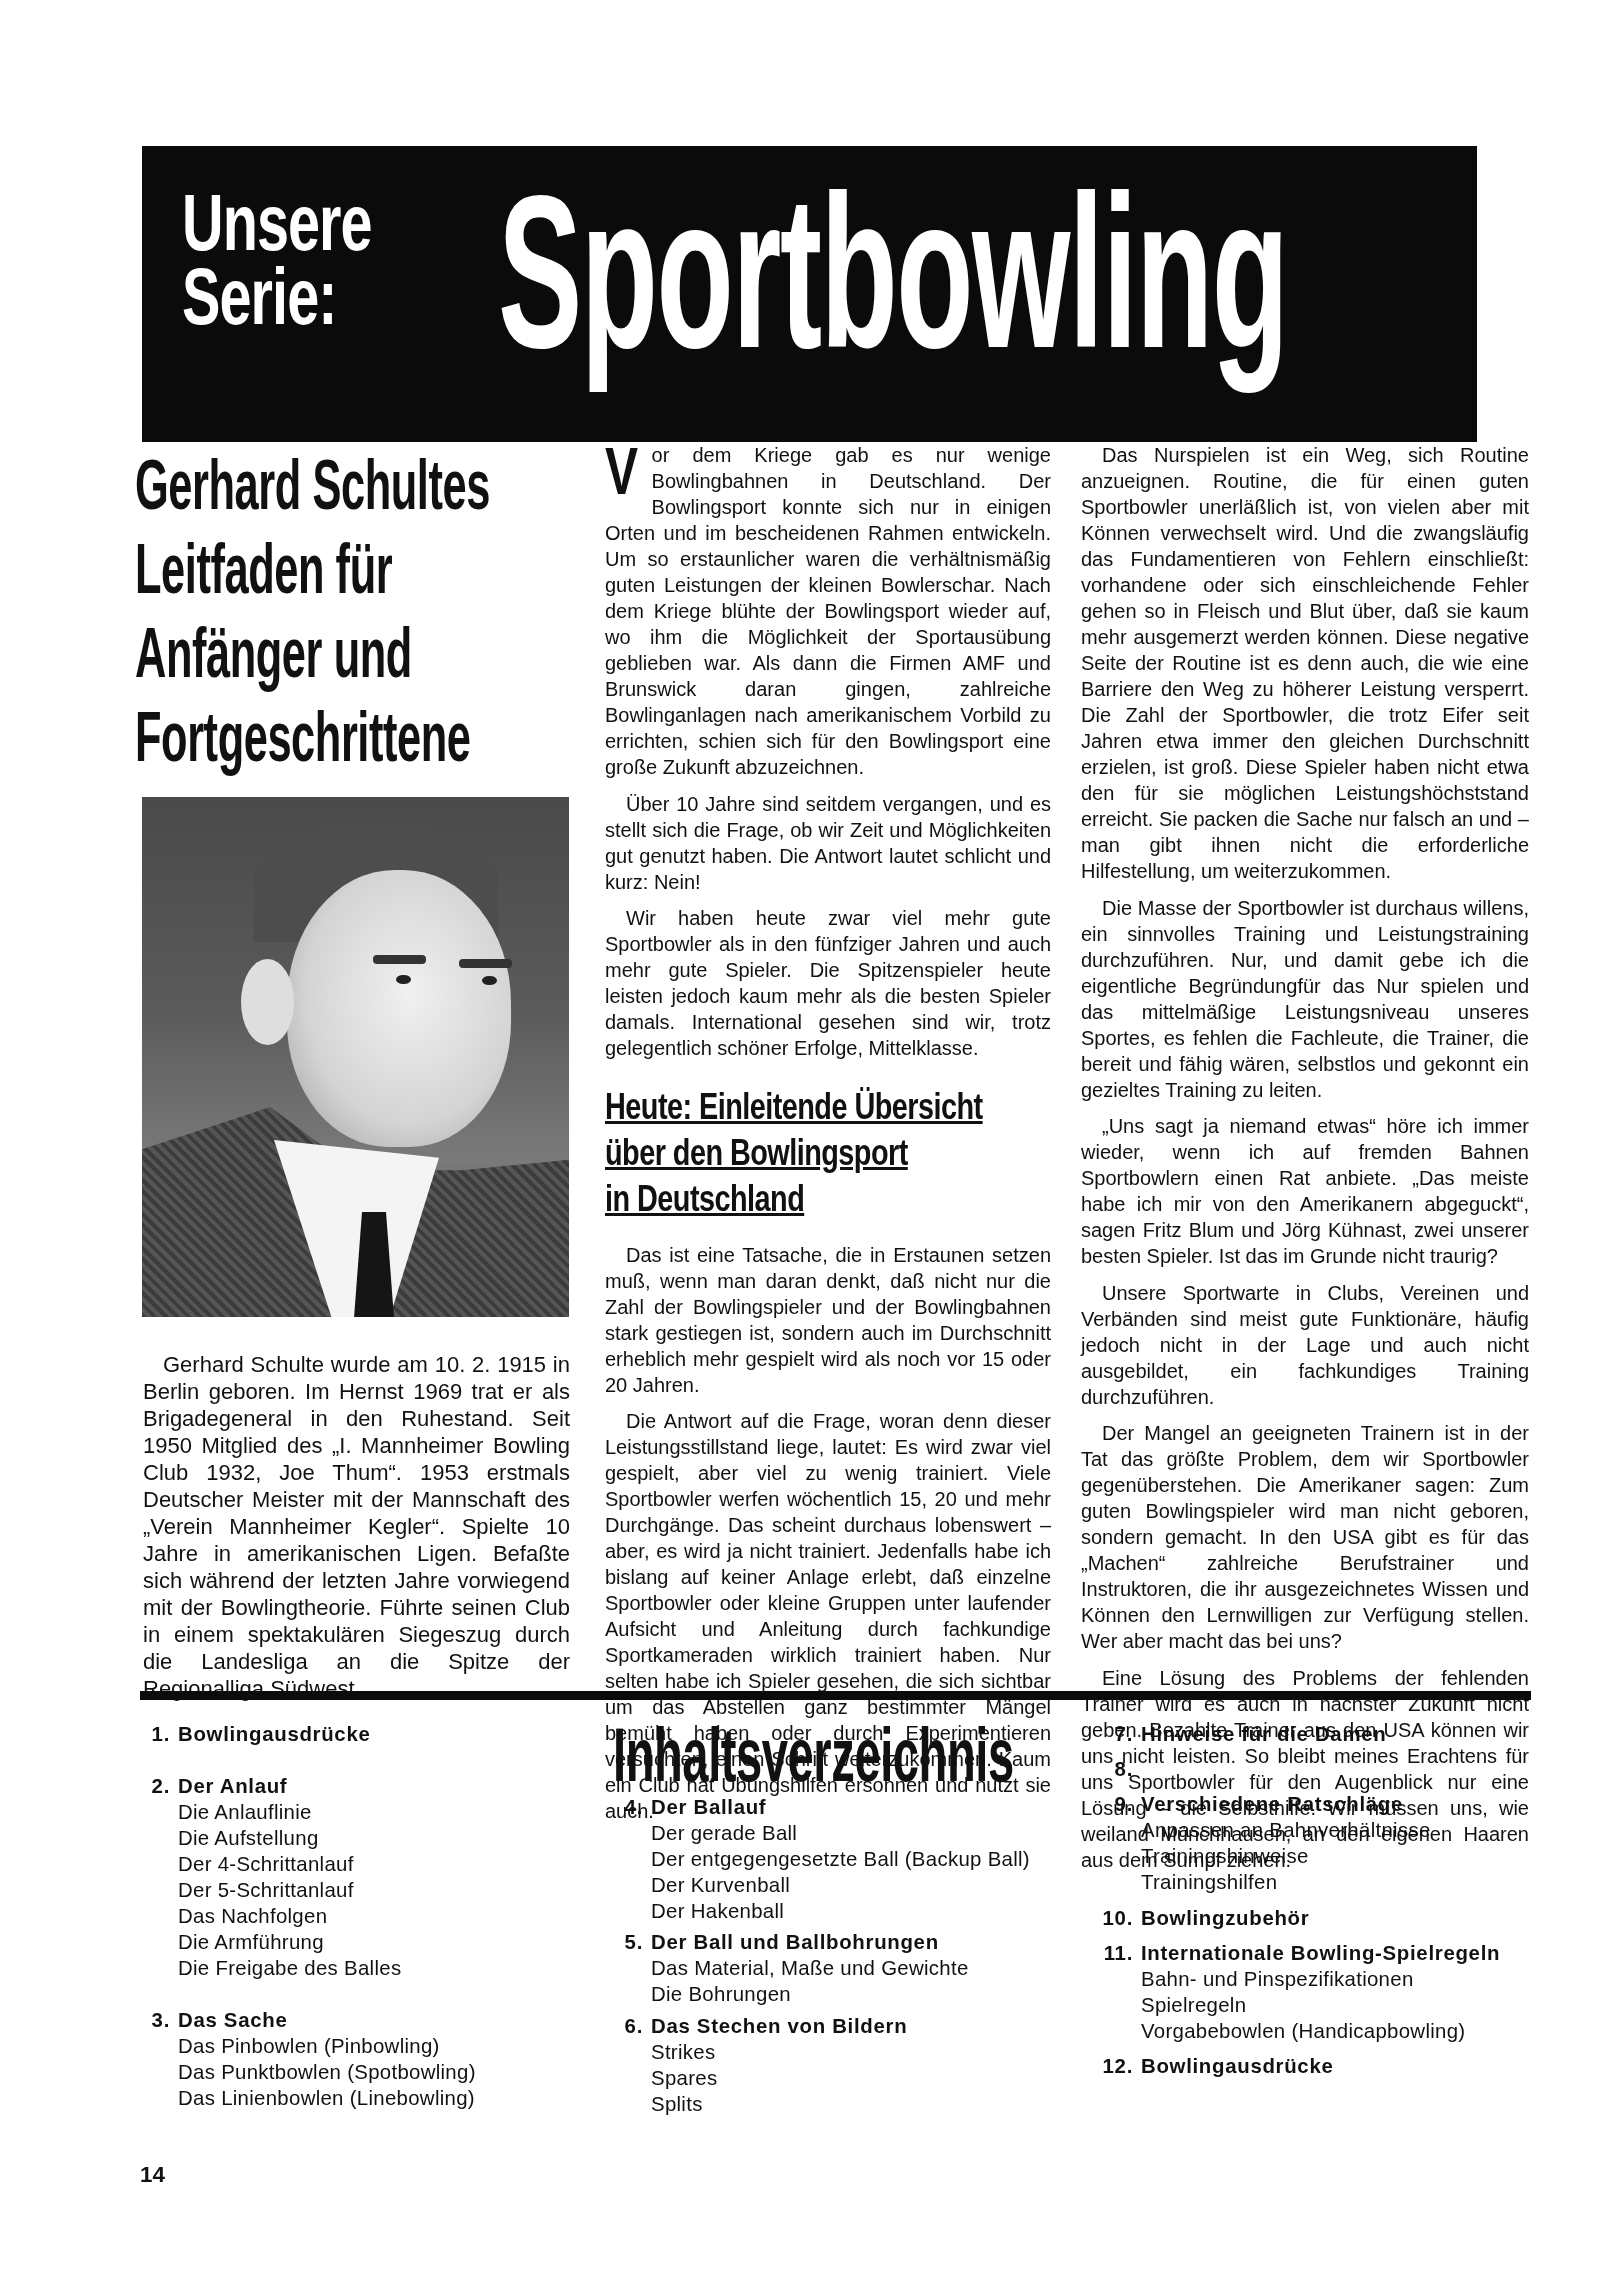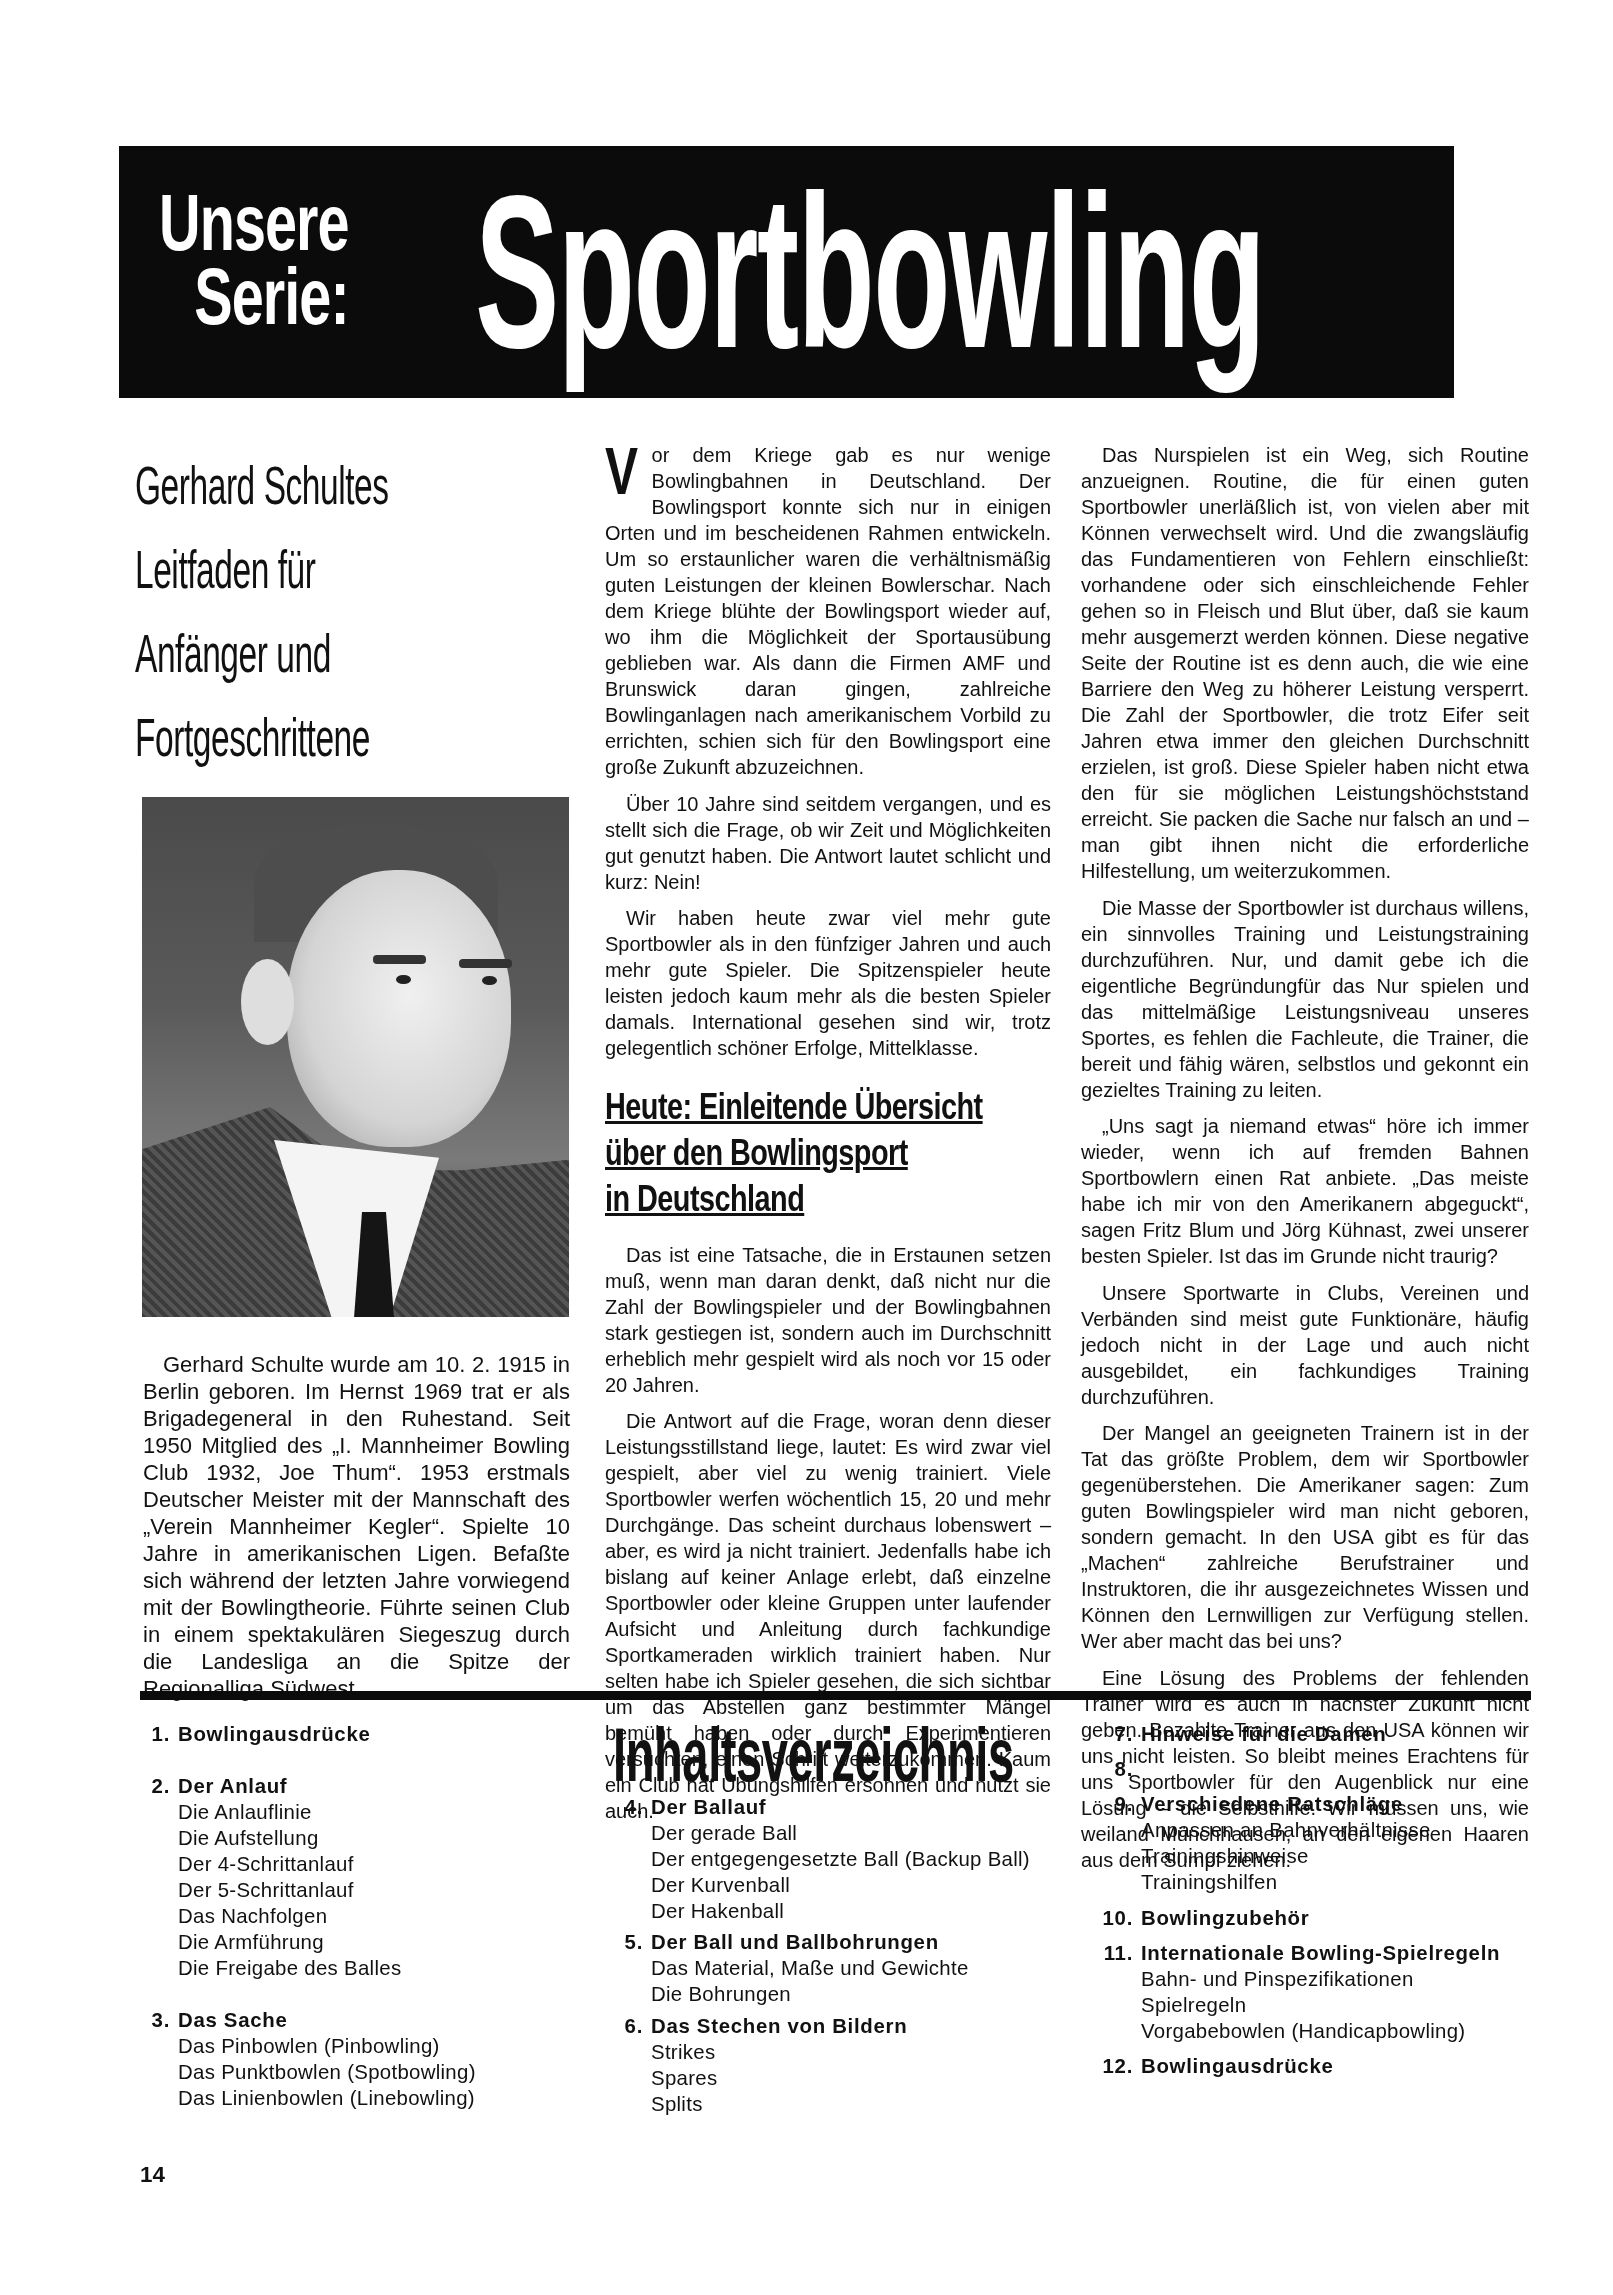--- a/index.html
+++ b/index.html
@@ -1,24 +1,24 @@
 <!DOCTYPE html>
 <html style="font-size:10.6px"><head>
 <meta charset="utf-8">
 <style>
   html, body { margin: 0; padding: 0; background: #ffffff; }
   body { width: 1614px; height: 2295px; position: relative; overflow: hidden; color: #111; font-family: "Liberation Sans", "DejaVu Sans", sans-serif; }
 
   
-  .banner { position: absolute; left: 119px; top: 146px; width: 1335px; height: 252px; background: #0b0b0b; text-align: right; }
+  .banner { position: absolute; left: 142px; top: 146px; width: 1335px; height: 296px; background: #0b0b0b; }
   .banner .small { position: absolute; left: 40px; top: 40px; color: #fff; font-family: "Liberation Sans", sans-serif; font-weight: bold; font-size: 80px; line-height: 74px; transform: scaleX(0.72); transform-origin: left top; letter-spacing: -1.3px; }
   .banner .big { position: absolute; left: 356px; top: 6.6px; color: #fff; font-family: "Liberation Sans", sans-serif; font-weight: bold; font-size: 218px; line-height: 237px; transform: scaleX(0.58); transform-origin: left top; letter-spacing: -2.6px; white-space: nowrap; }
 
   
-  .headline { position: absolute; left: 135px; top: 443px; width: 422px; font-family: "Liberation Sans", sans-serif; font-weight: normal; font-size: 54px; line-height: 84px; letter-spacing: -0.7px; }
+  .headline { position: absolute; left: 135px; top: 443px; width: 422px; font-family: "Liberation Sans", sans-serif; font-weight: bold; font-size: 70px; line-height: 84px; letter-spacing: -0.7px; }
   .headline span { display: block; transform: scaleX(0.62); transform-origin: left top; white-space: nowrap; }
   .photo { position: absolute; left: 142px; top: 797px; width: 427px; height: 520px; overflow: hidden;
     background: radial-gradient(ellipse 38% 34% at 60% 42%, #e8e8e8 0%, #c9c9c9 45%, rgba(120,120,120,0) 70%),
                 linear-gradient(180deg, #4a4a4a 0%, #5a5a5a 40%, #7a7a7a 70%, #3a3a3a 100%); }
   .photo .hair { position: absolute; left: 112px; top: 26px; width: 244px; height: 119px; border-radius: 50% 50% 0 0; background: #4d4d4d; }
   .photo .face { position: absolute; left: 145px; top: 73px; width: 224px; height: 277px; border-radius: 48% 48% 45% 45%; background: radial-gradient(ellipse at 55% 45%, #f0f0f0 0%, #d4d4d4 60%, #9a9a9a 100%); }
   .photo .ear { position: absolute; left: 99px; top: 162px; width: 53px; height: 86px; border-radius: 50%; background: #dedede; }
   .photo .brow1 { position: absolute; left: 231px; top: 158px; width: 53px; height: 9.2px; background: #333; border-radius: 4px; }
   .photo .brow2 { position: absolute; left: 317px; top: 162px; width: 53px; height: 9.2px; background: #333; border-radius: 4px; }
   .photo .eye1 { position: absolute; left: 254px; top: 178px; width: 14.5px; height: 9.2px; border-radius: 50%; background: #222; }

